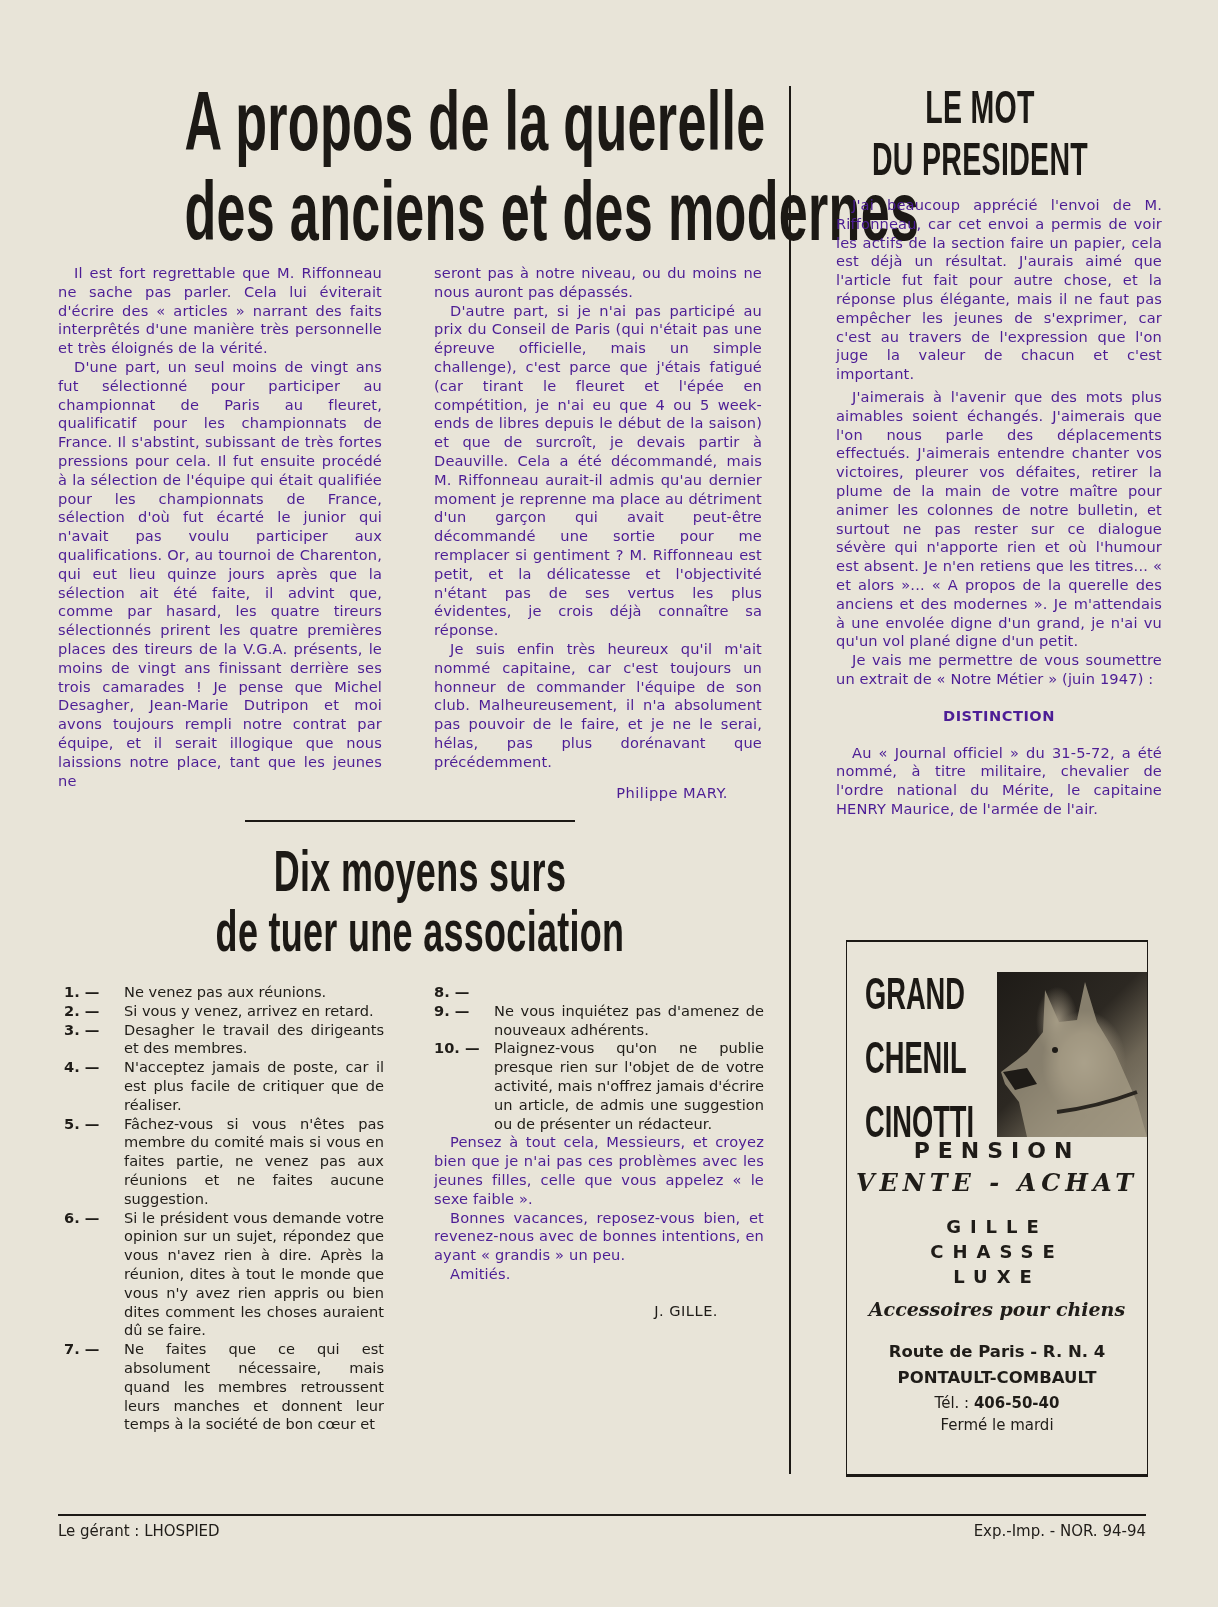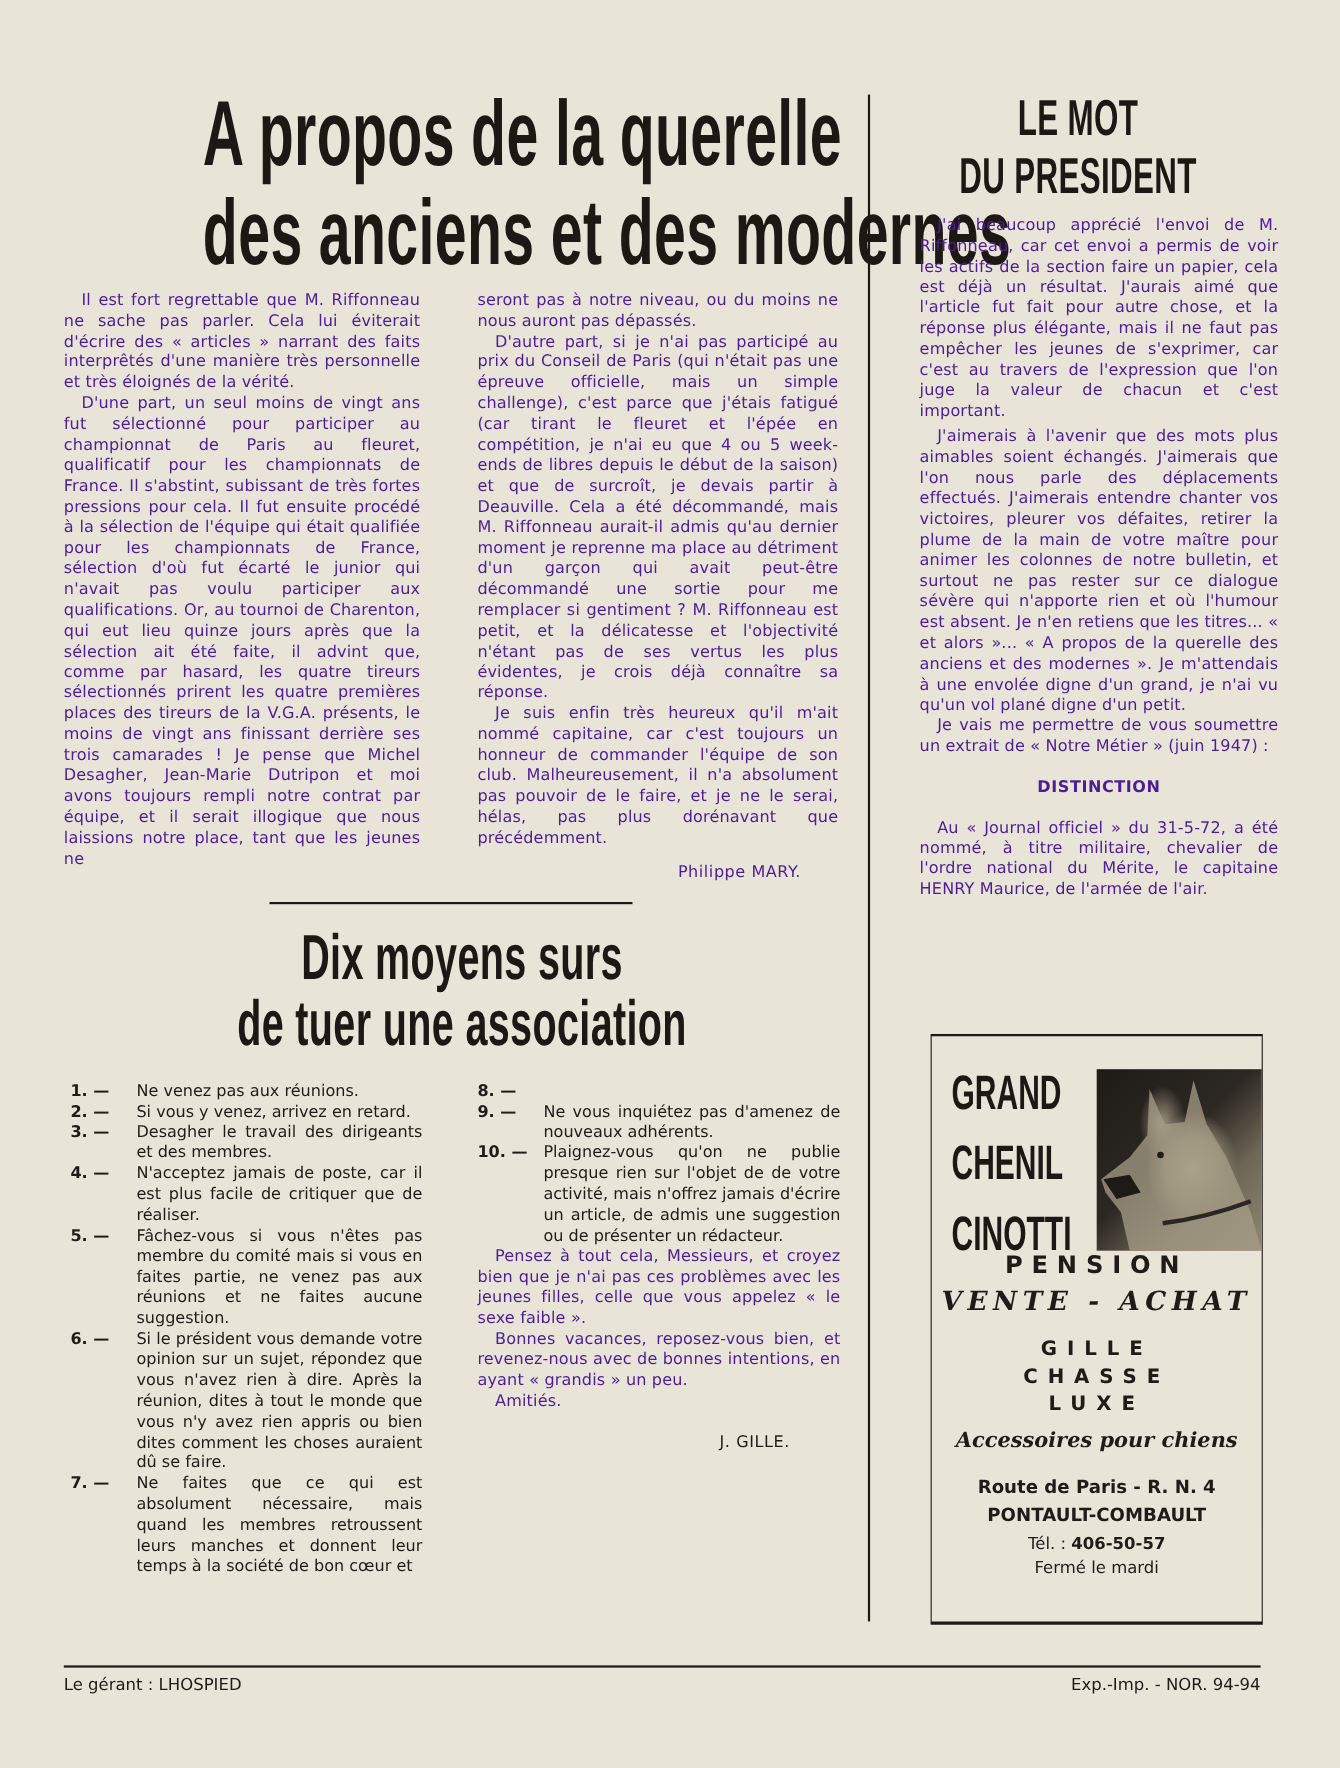--- a/index.html
+++ b/index.html
@@ -175,20 +175,20 @@
   <div class="abs" style="left:0; right:0; top:272px; text-align:center; font-size:18px; line-height:25px;">
     <div class="spaced">GILLE</div>
     <div class="spaced">CHASSE</div>
     <div class="spaced">LUXE</div>
   </div>
   <div class="abs" style="left:0; right:0; top:356px; font-family:'DejaVu Serif', serif; font-style:italic; font-weight:bold; font-size:19px; text-align:center;">Accessoires pour chiens</div>
   <div class="abs" style="left:0; right:0; top:400px; font-weight:bold; font-size:16.5px; text-align:center;">Route de Paris - R. N. 4</div>
   <div class="abs" style="left:0; right:0; top:426px; font-weight:bold; font-size:16.5px; text-align:center;">PONTAULT-COMBAULT</div>
   <div class="abs" style="left:0; right:0; top:452px; font-size:15px; text-align:center;">
     <span>Tél. :</span>
-    <span style="font-weight:bold;">406-50-57</span>
+    <span style="font-weight:bold;">406-50-40</span>
   </div>
   <div class="abs" style="left:0; right:0; top:474px; font-size:15px; text-align:center;">Fermé le mardi</div>
 </div>
 
 <div class="abs rule" style="left:58px; top:1514px; width:1088px; height:2px;"></div>
 <div class="abs" style="left:58px; top:1522px; font-size:15px;">Le gérant : LHOSPIED</div>
 <div class="abs" style="right:72px; top:1522px; font-size:15px;">Exp.-Imp. - NOR. 94-94</div>
 
 </body></html>

